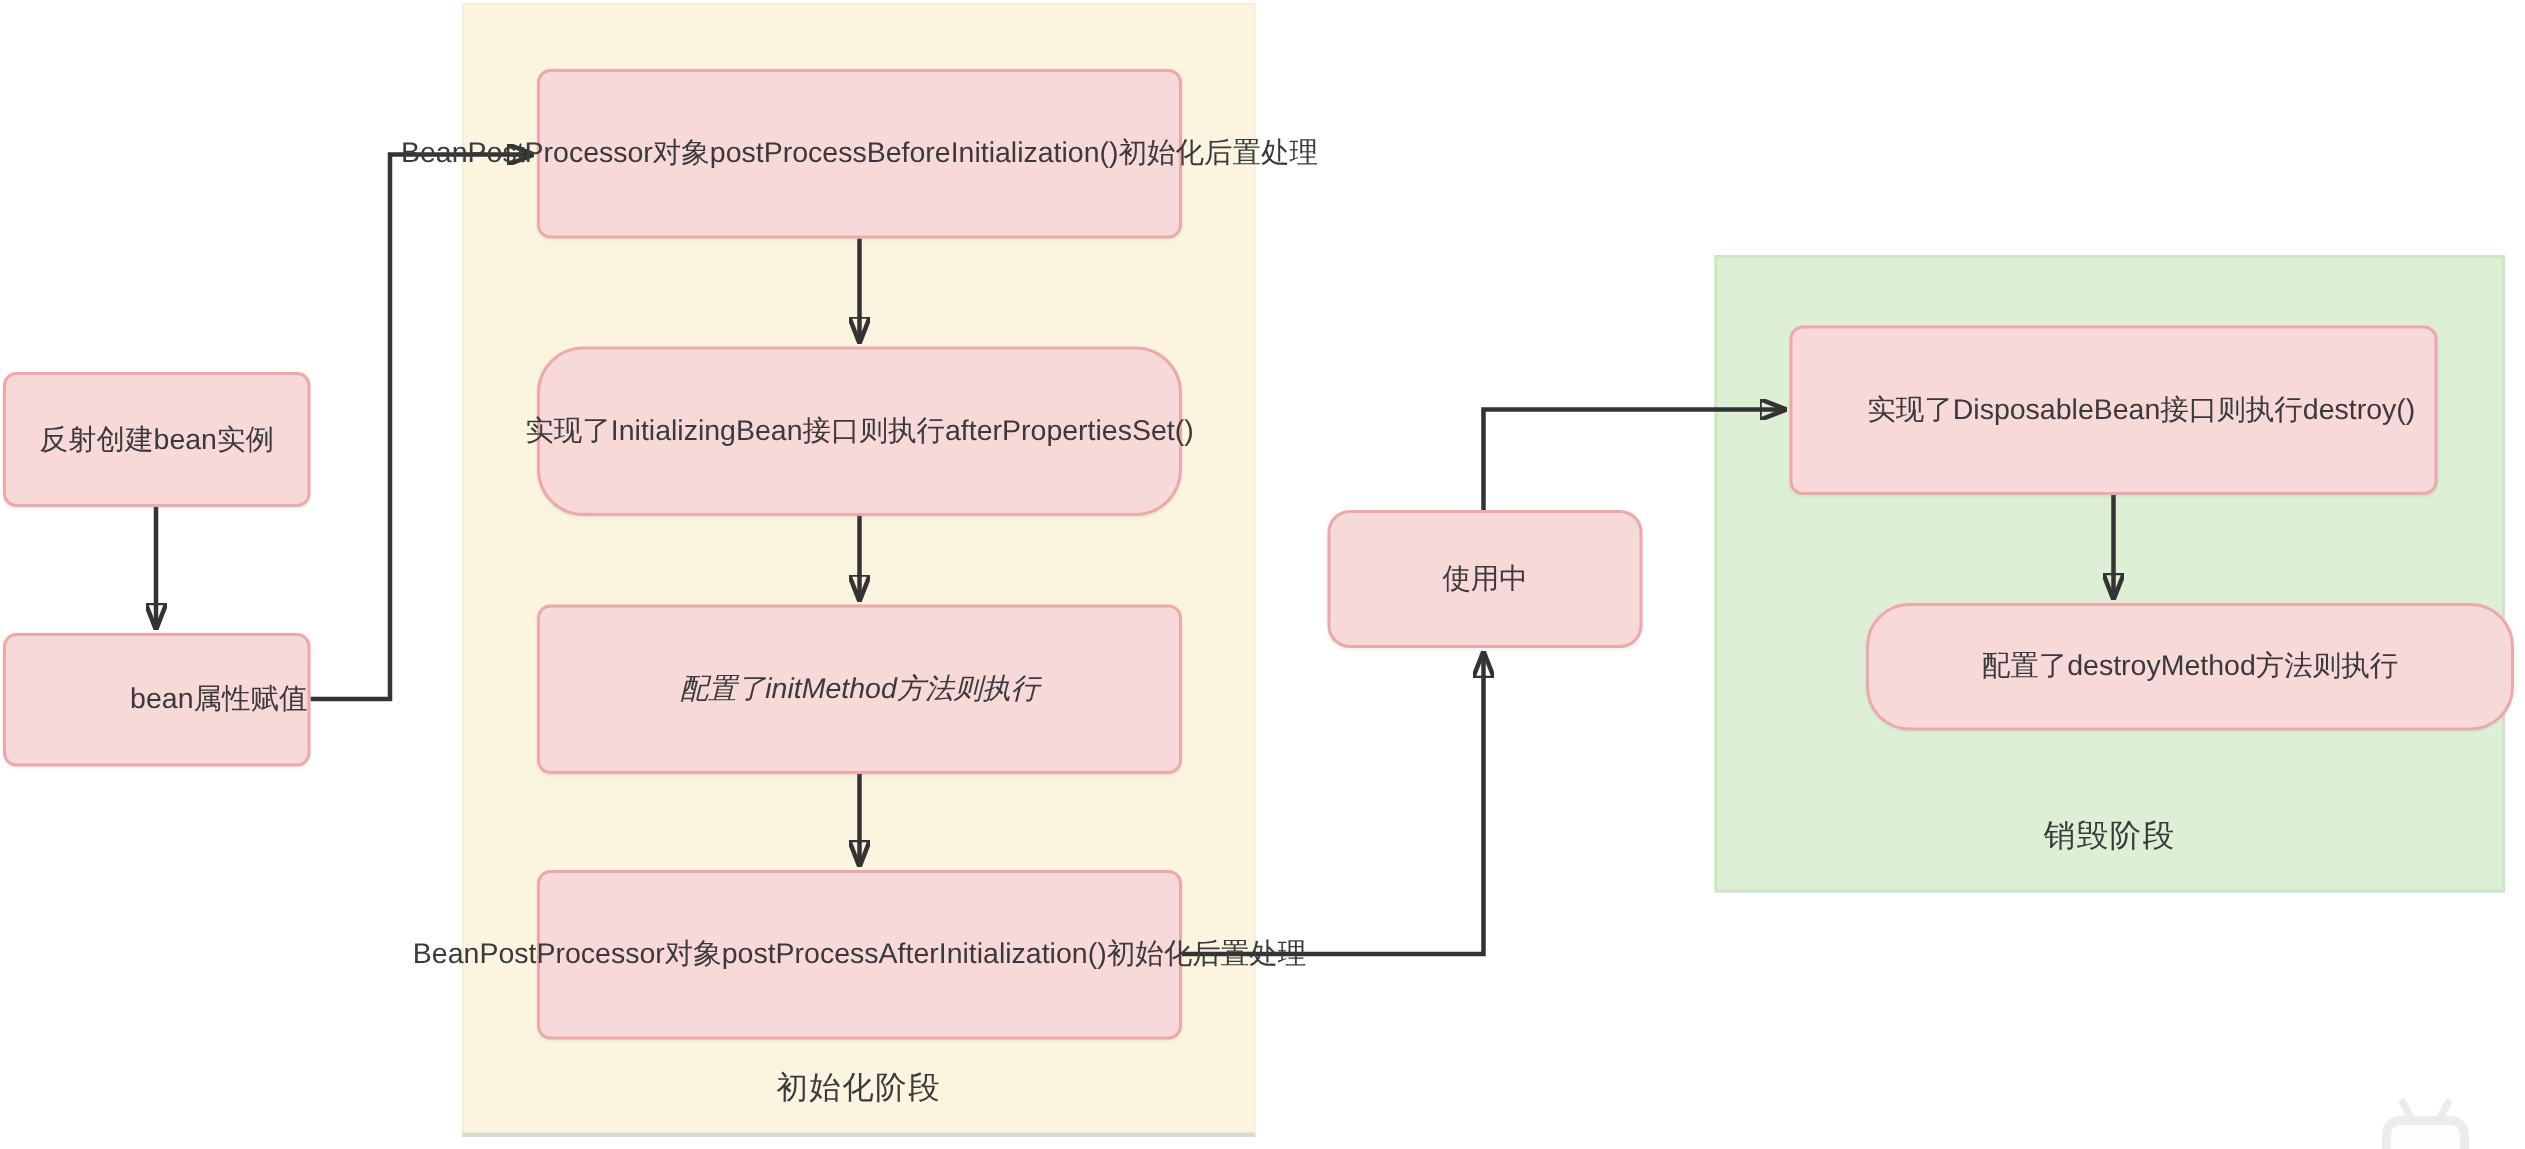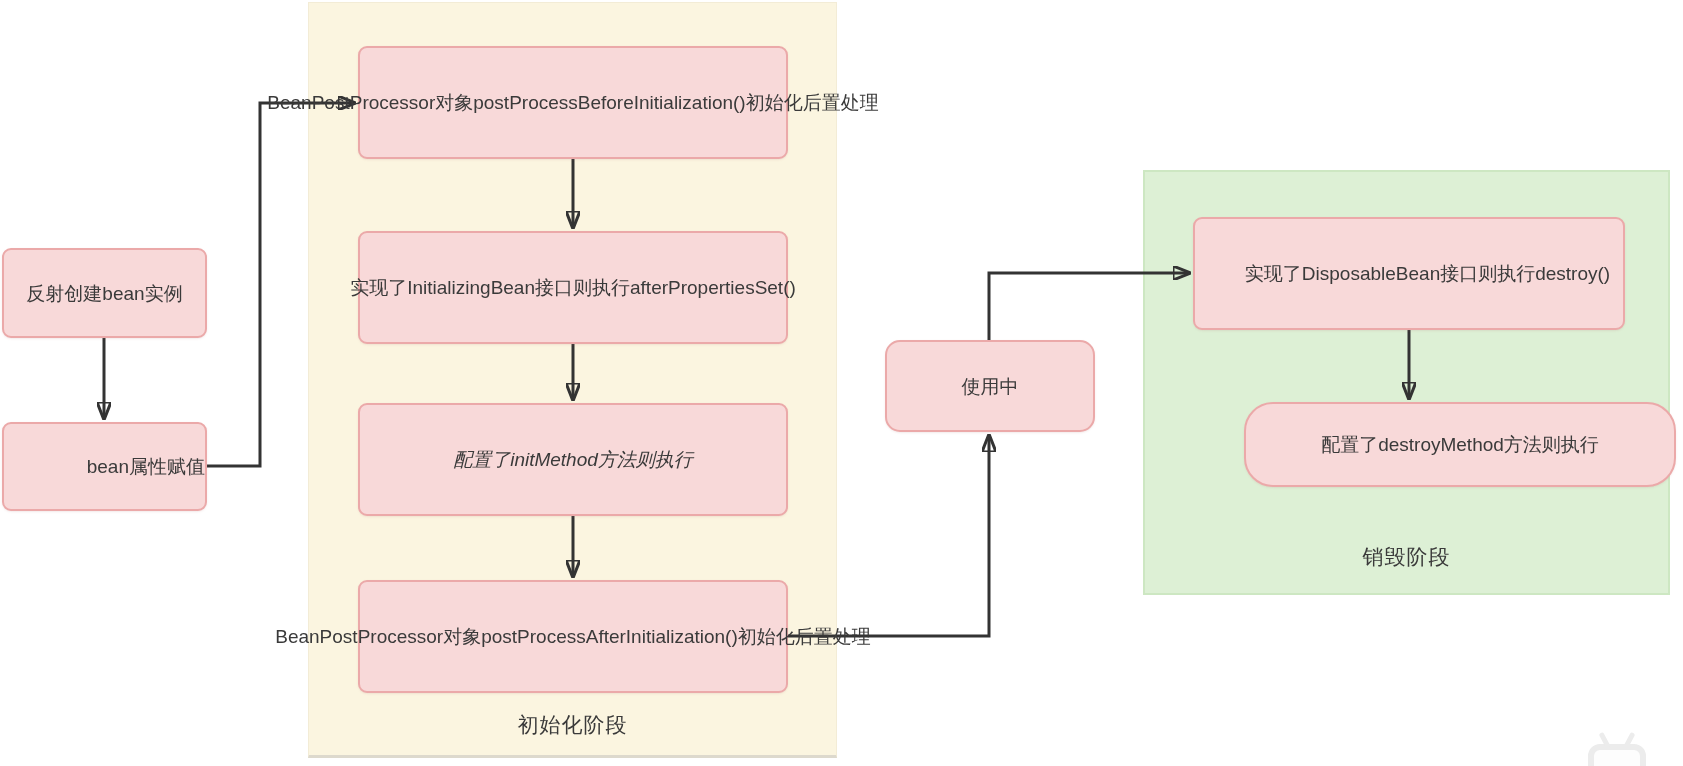--- a/index.html
+++ b/index.html
@@ -62,21 +62,21 @@
     color: var(--text, #3a3a3a);
     font-size: 19px;
     line-height: 27px;
     box-shadow: 0 1px 2px rgba(180,120,120,0.15);
   }
   .node .line { display: block; white-space: nowrap; }
 
   .node-reflect-create   { left: 2px;    top: 248px; width: 205px; height: 90px; }
   .node-populate         { left: 2px;    top: 422px; width: 205px; height: 89px; justify-content: flex-end; }
   .node-before-init      { left: 358px;  top: 46px;  width: 430px; height: 113px; }
-  .node-initializing-bean{ left: 358px;  top: 231px; width: 430px; height: 113px; }
+  .node-initializing-bean{ left: 358px;  top: 231px; width: 430px; height: 113px; border-radius: 31px; }
   .node-init-method      { left: 358px;  top: 403px; width: 430px; height: 113px; font-style: italic; }
   .node-after-init       { left: 358px;  top: 580px; width: 430px; height: 113px; }
   .node-in-use           { left: 885px;  top: 340px; width: 210px; height: 92px; border-radius: 15px; }
   .node-disposable-bean  { left: 1193px; top: 217px; width: 432px; height: 113px; padding-left: 37px; }
   .node-destroy-method   { left: 1244px; top: 402px; width: 432px; height: 85px; border-radius: 29px; }
 
   .edges-layer {
     position: absolute;
     left: 0; top: 0;
     width: 1683px;

